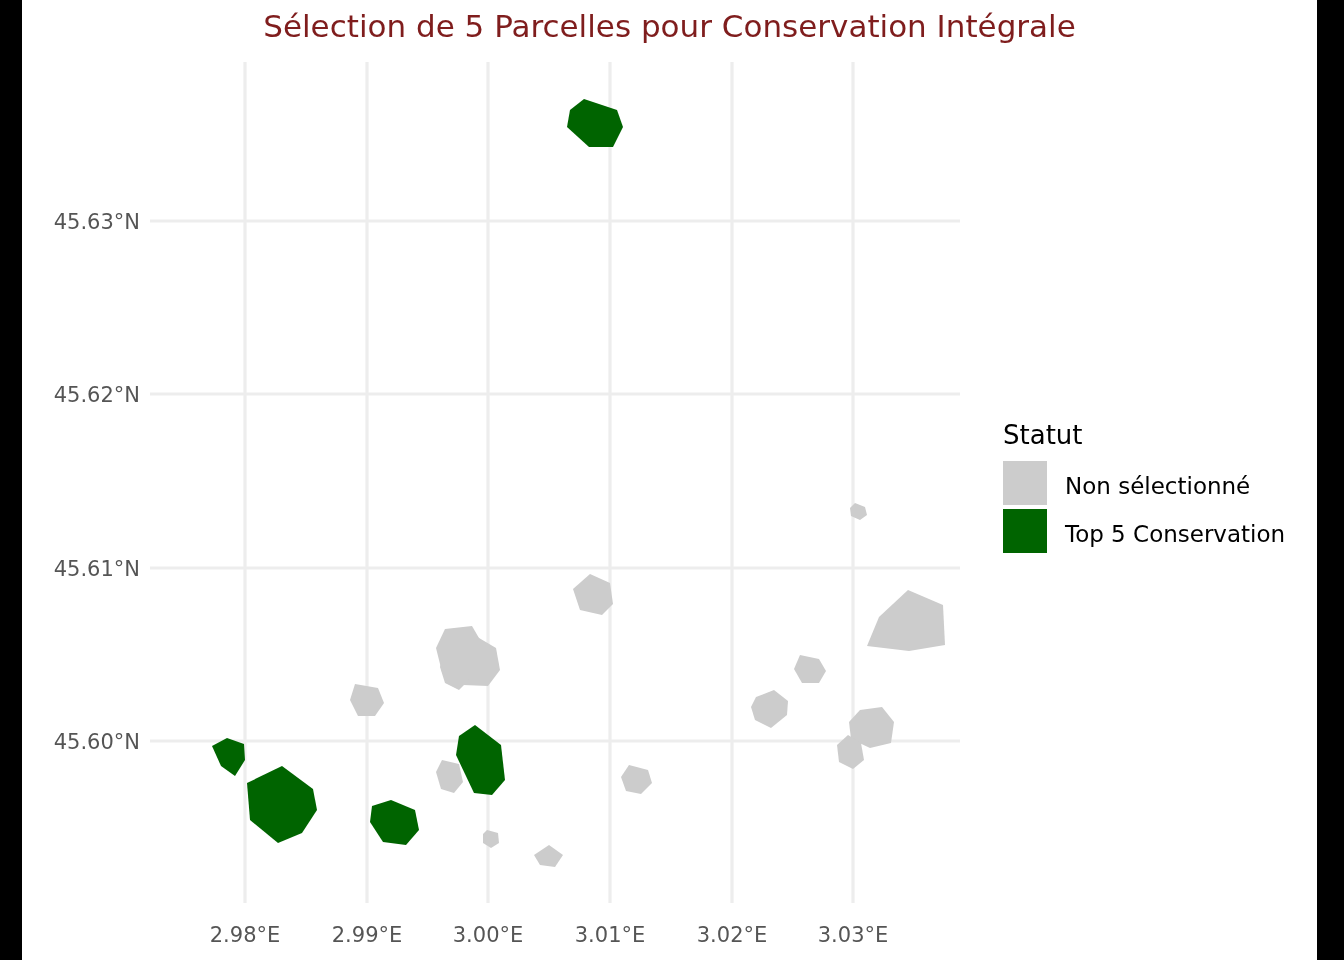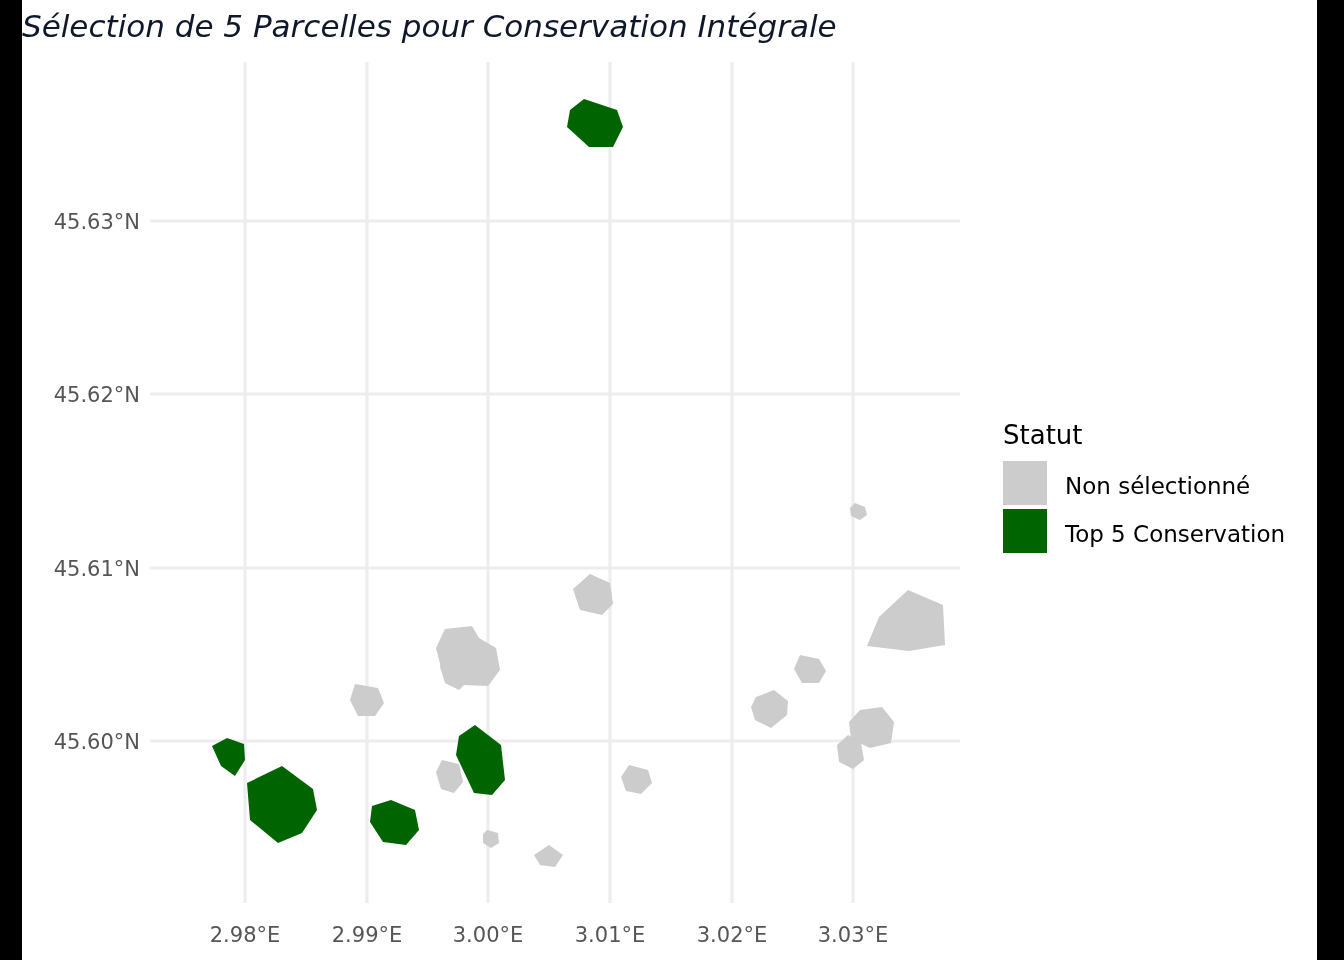--- a/index.html
+++ b/index.html
@@ -21,26 +21,25 @@
     top: 0px;
     width: 1295px;
     height: 960px;
     background: #ffffff;
   }
   #chart-title {
     position: absolute;
     left: 0px;
     top: 8px;
     width: 1295px;
-    text-align: left;
+    text-align: center;
     font-size: 31px;
-    color: #0f172a;
+    color: #7f1d1d;
     letter-spacing: 0px;
     white-space: nowrap;
-    font-style: italic;
   }
   #plot-svg {
     position: absolute;
     left: 0px;
     top: 0px;
   }
   .axis-tick-label {
     font-family: "DejaVu Sans", sans-serif;
     font-size: 21px;
     fill: #555555;

